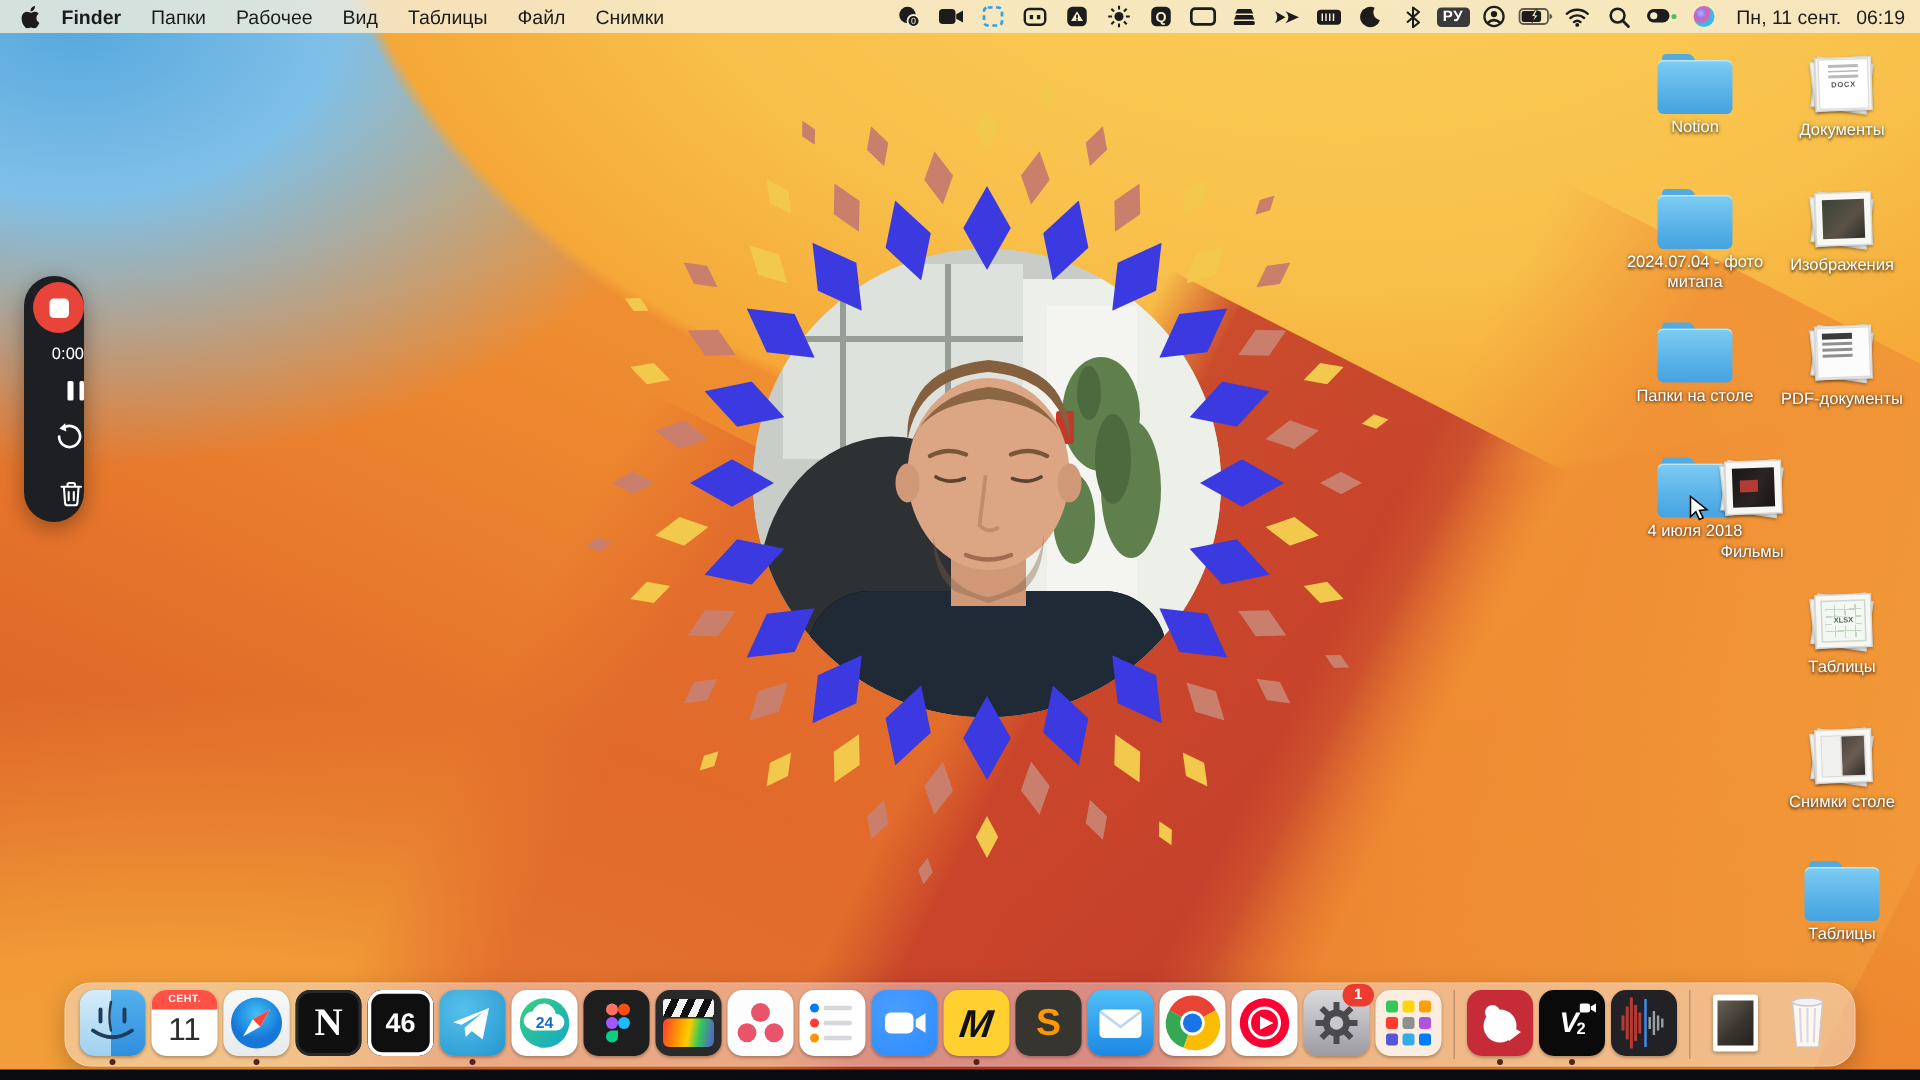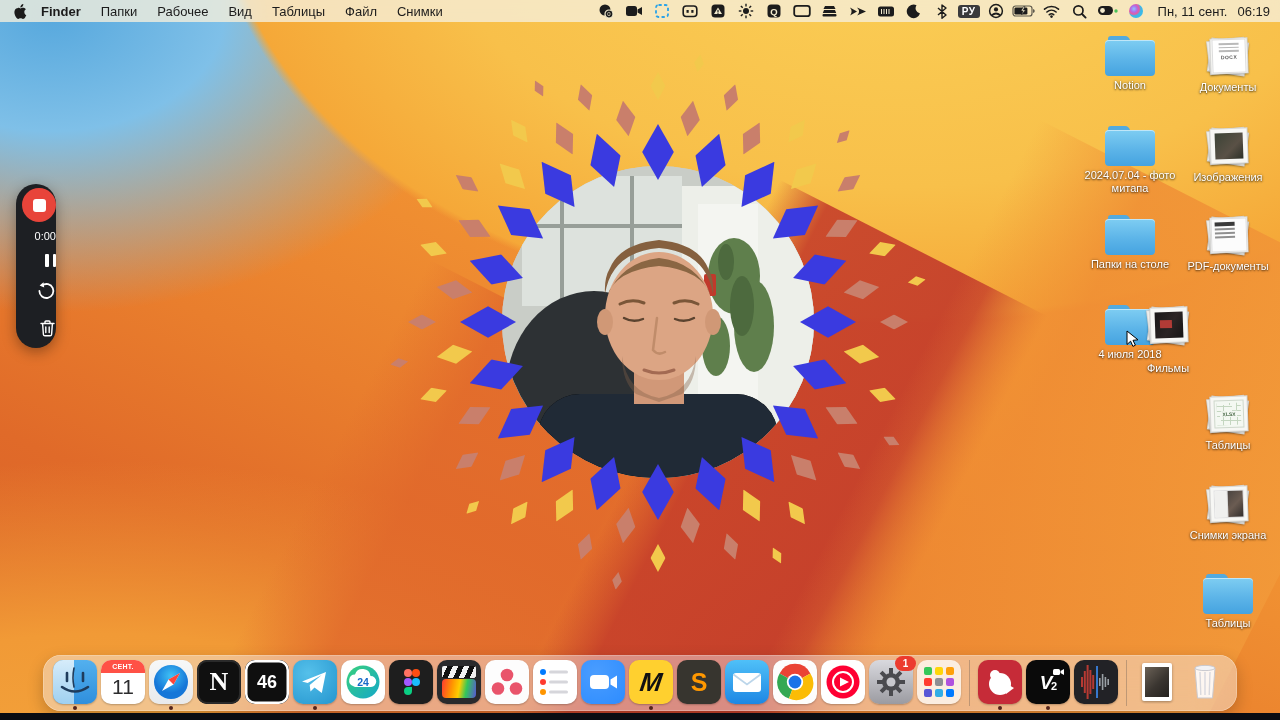--- a/index.html
+++ b/index.html
@@ -504,21 +504,21 @@
         <div class="stack">
           <div class="sheet b1"></div>
           <div class="sheet b2"></div>
           <div class="sheet front">
             <div class="thumb t-shot">
               <div class="pg"></div>
               <div class="ph"></div>
             </div>
           </div>
         </div>
-        <div class="dlabel">Снимки экрана</div>
+        <div class="dlabel">Снимки столе</div>
       </div>
       <div class="dicell" style="left: 1180px; top: 574px;">
         <div class="folder">
           <div class="tab"></div>
           <div class="body"></div>
         </div>
         <div class="dlabel">Таблицы</div>
       </div>
     </div>
 

